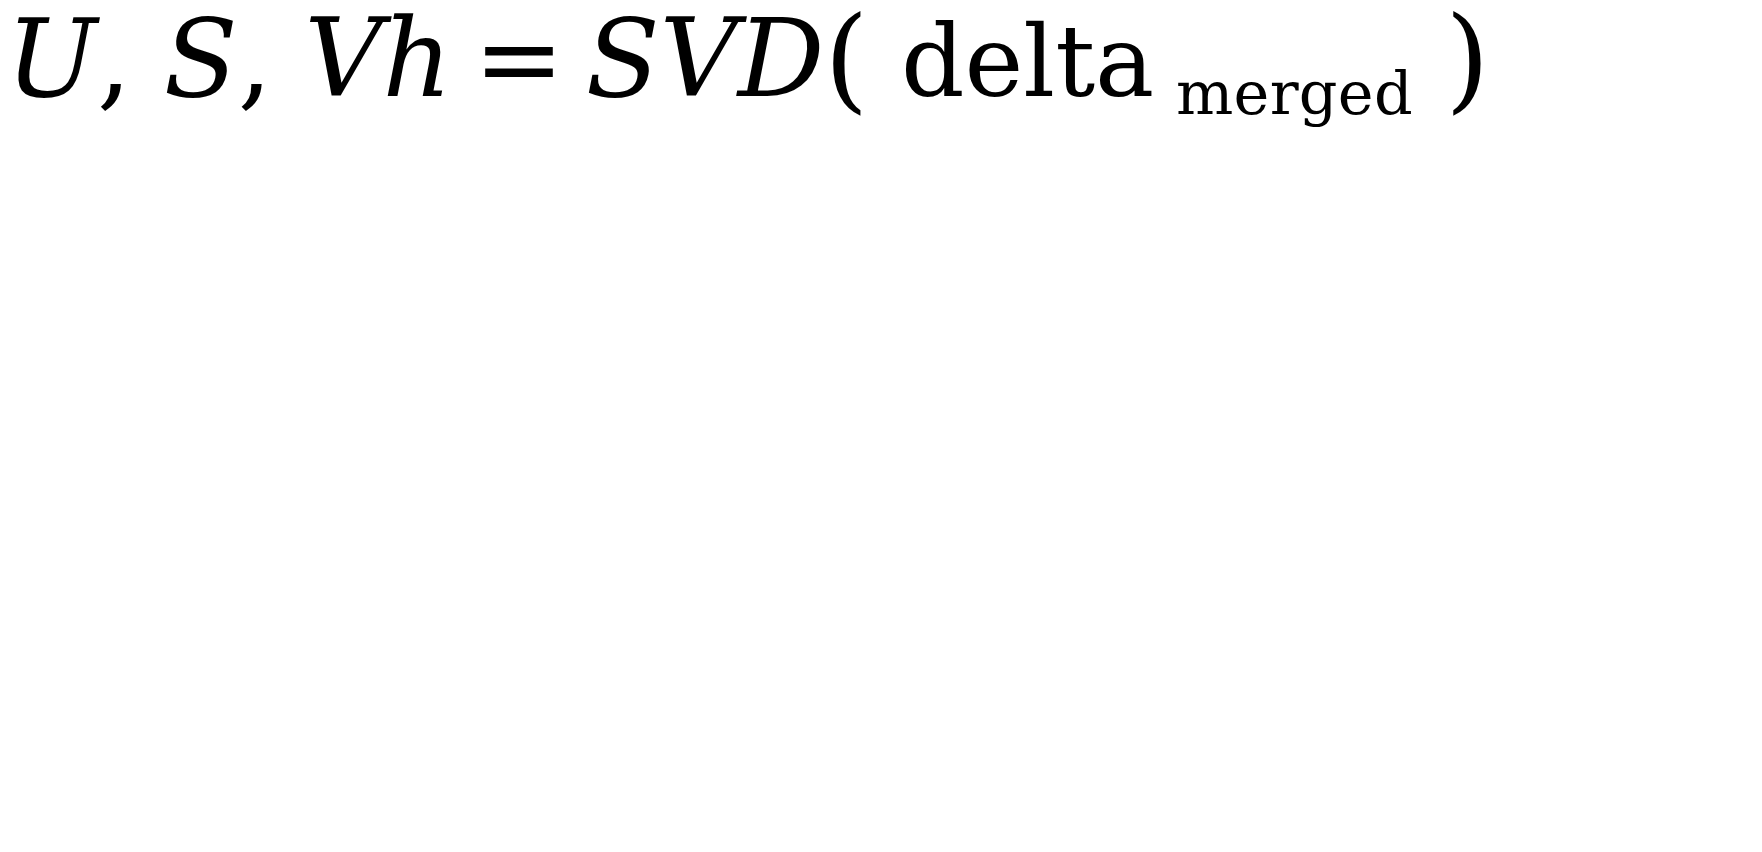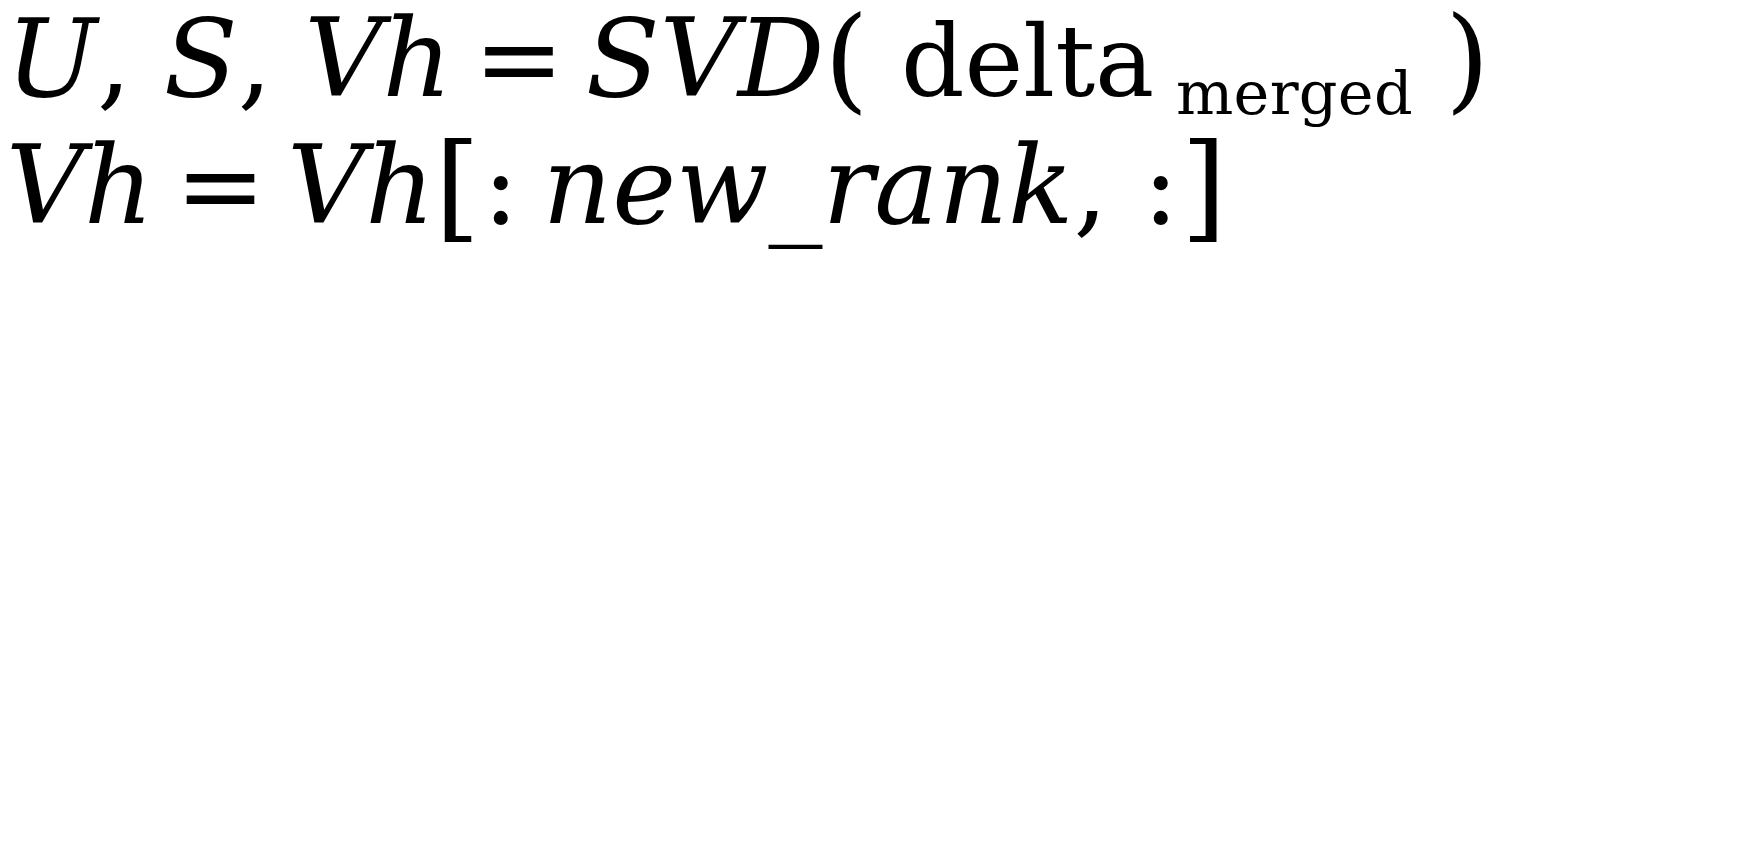--- a/index.html
+++ b/index.html
@@ -96,19 +96,16 @@
 
   <div class="eq-block">
 
     <div class="eq-line">
       <span class="mi">U</span><span class="mo mo-comma">,</span><span class="thinsp"></span><span class="mi">S</span><span class="mo mo-comma">,</span><span class="thinsp"></span><span class="mi">Vh</span><span class="mo mo-eq">=</span><span class="mi">SVD</span><span class="mo mo-paren">(</span><span class="medsp"></span><span class="mr">delta</span><span class="thinsp"></span><span class="msub">merged</span><span class="medsp"></span><span class="mo mo-paren">)</span>
     </div>
 
 
 
 
-    <div class="eq-line">
-      <span class="mi">Vh</span><span class="mo mo-eq">=</span><span class="mi">Vh</span><span class="mo mo-bracket">[</span><span class="mo mo-colon">:</span><span class="thinsp"></span><span class="mi">new_rank</span><span class="mo mo-comma">,</span><span class="thinsp"></span><span class="mo mo-colon">:</span><span class="mo mo-bracket">]</span>
-    </div>
 
 
   </div>
 </div>
 
 </body></html>

